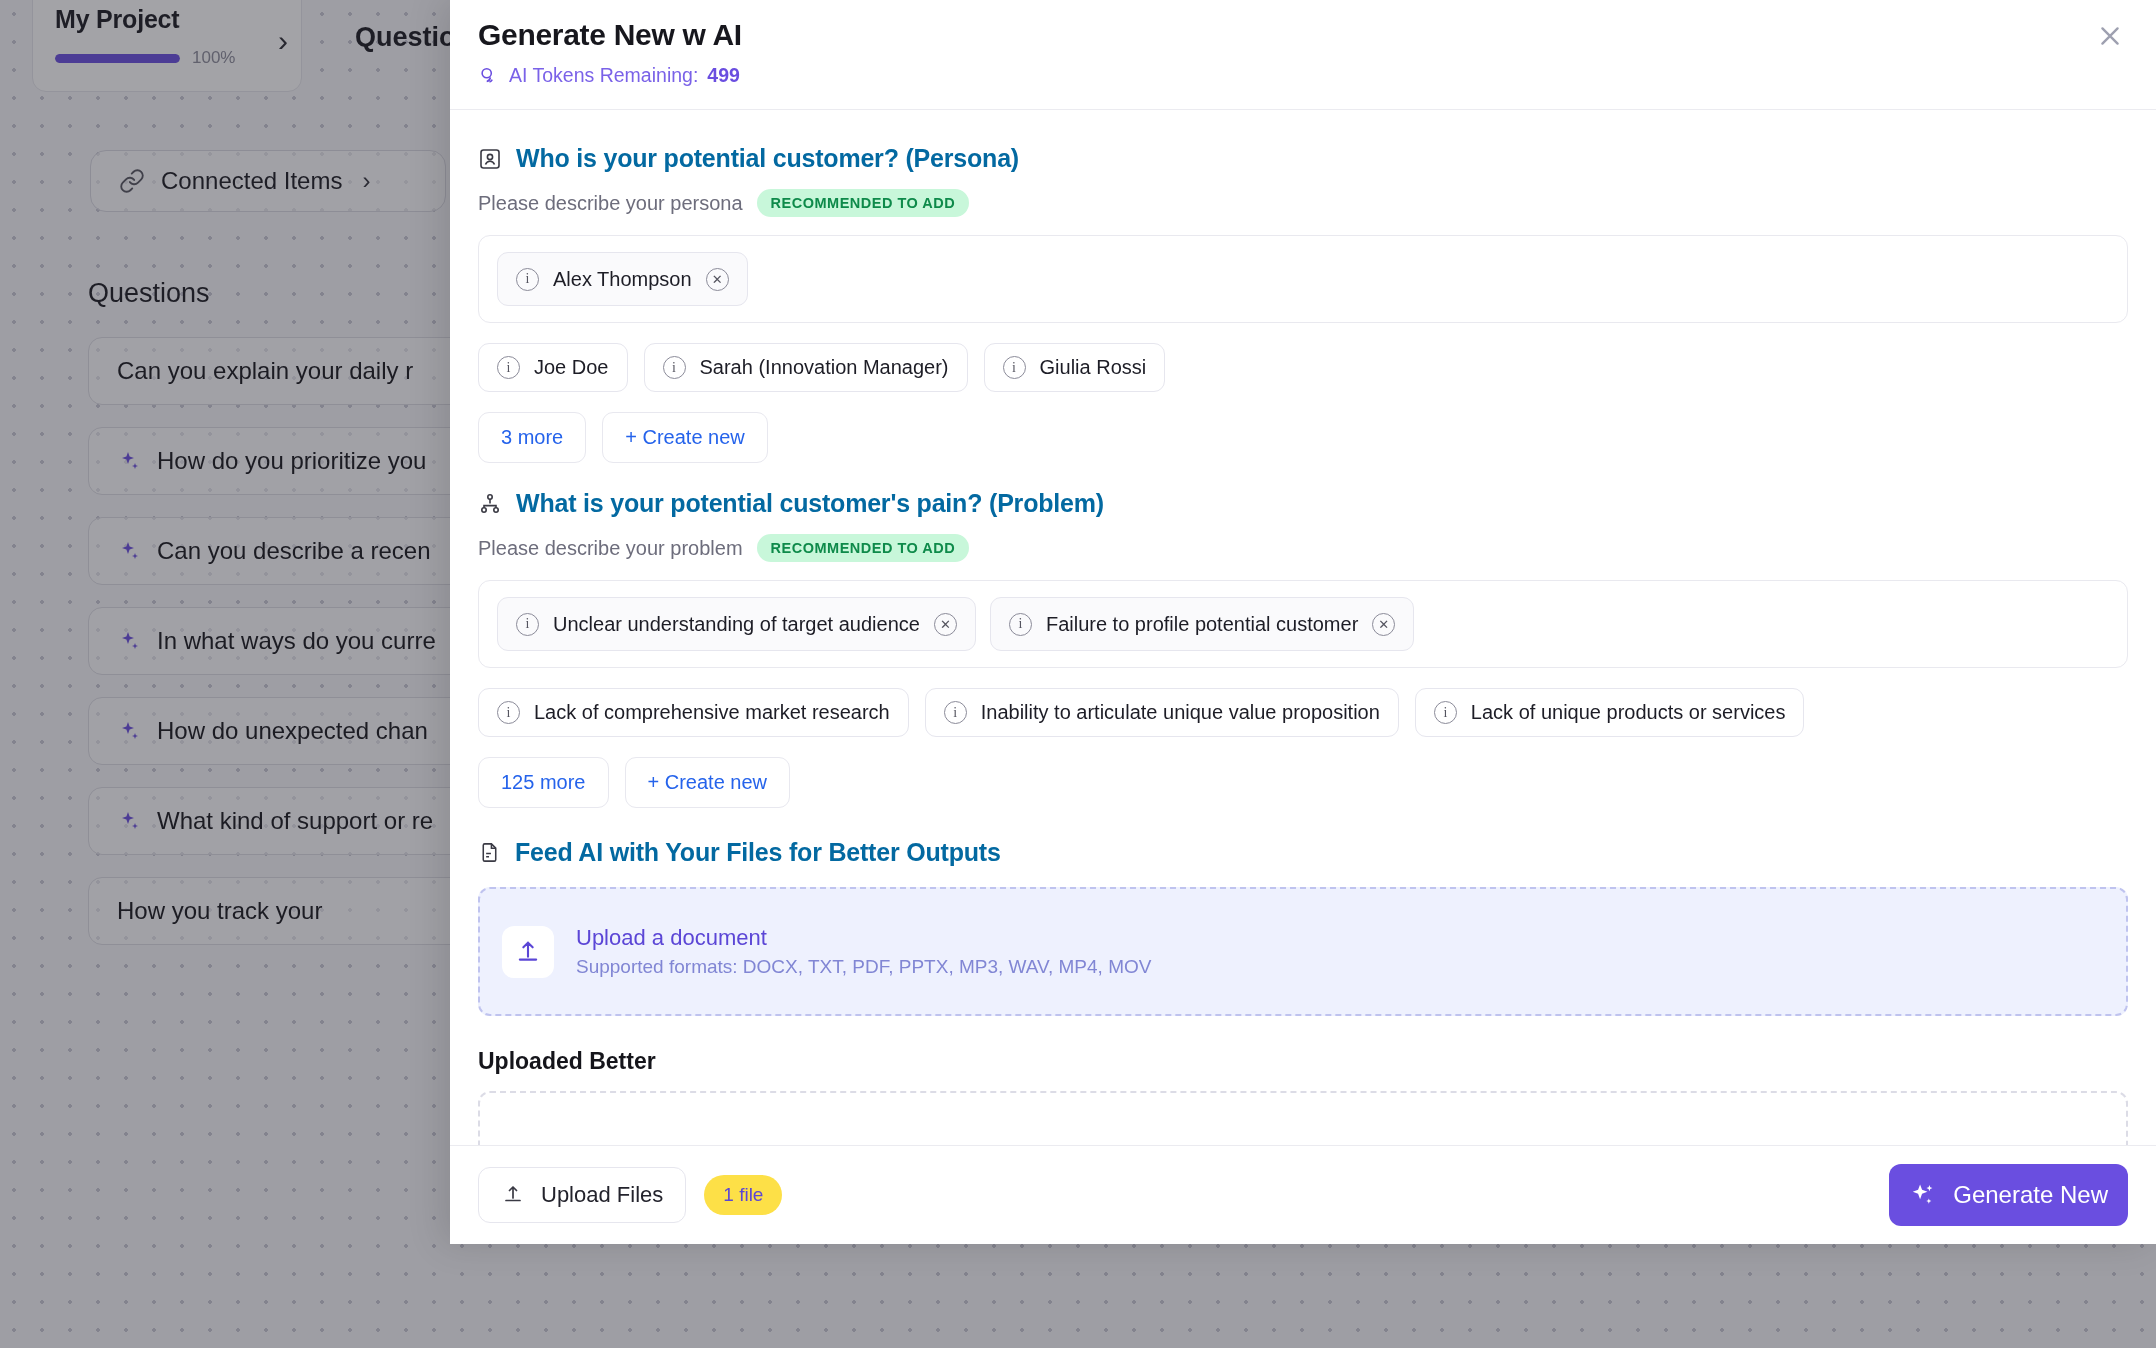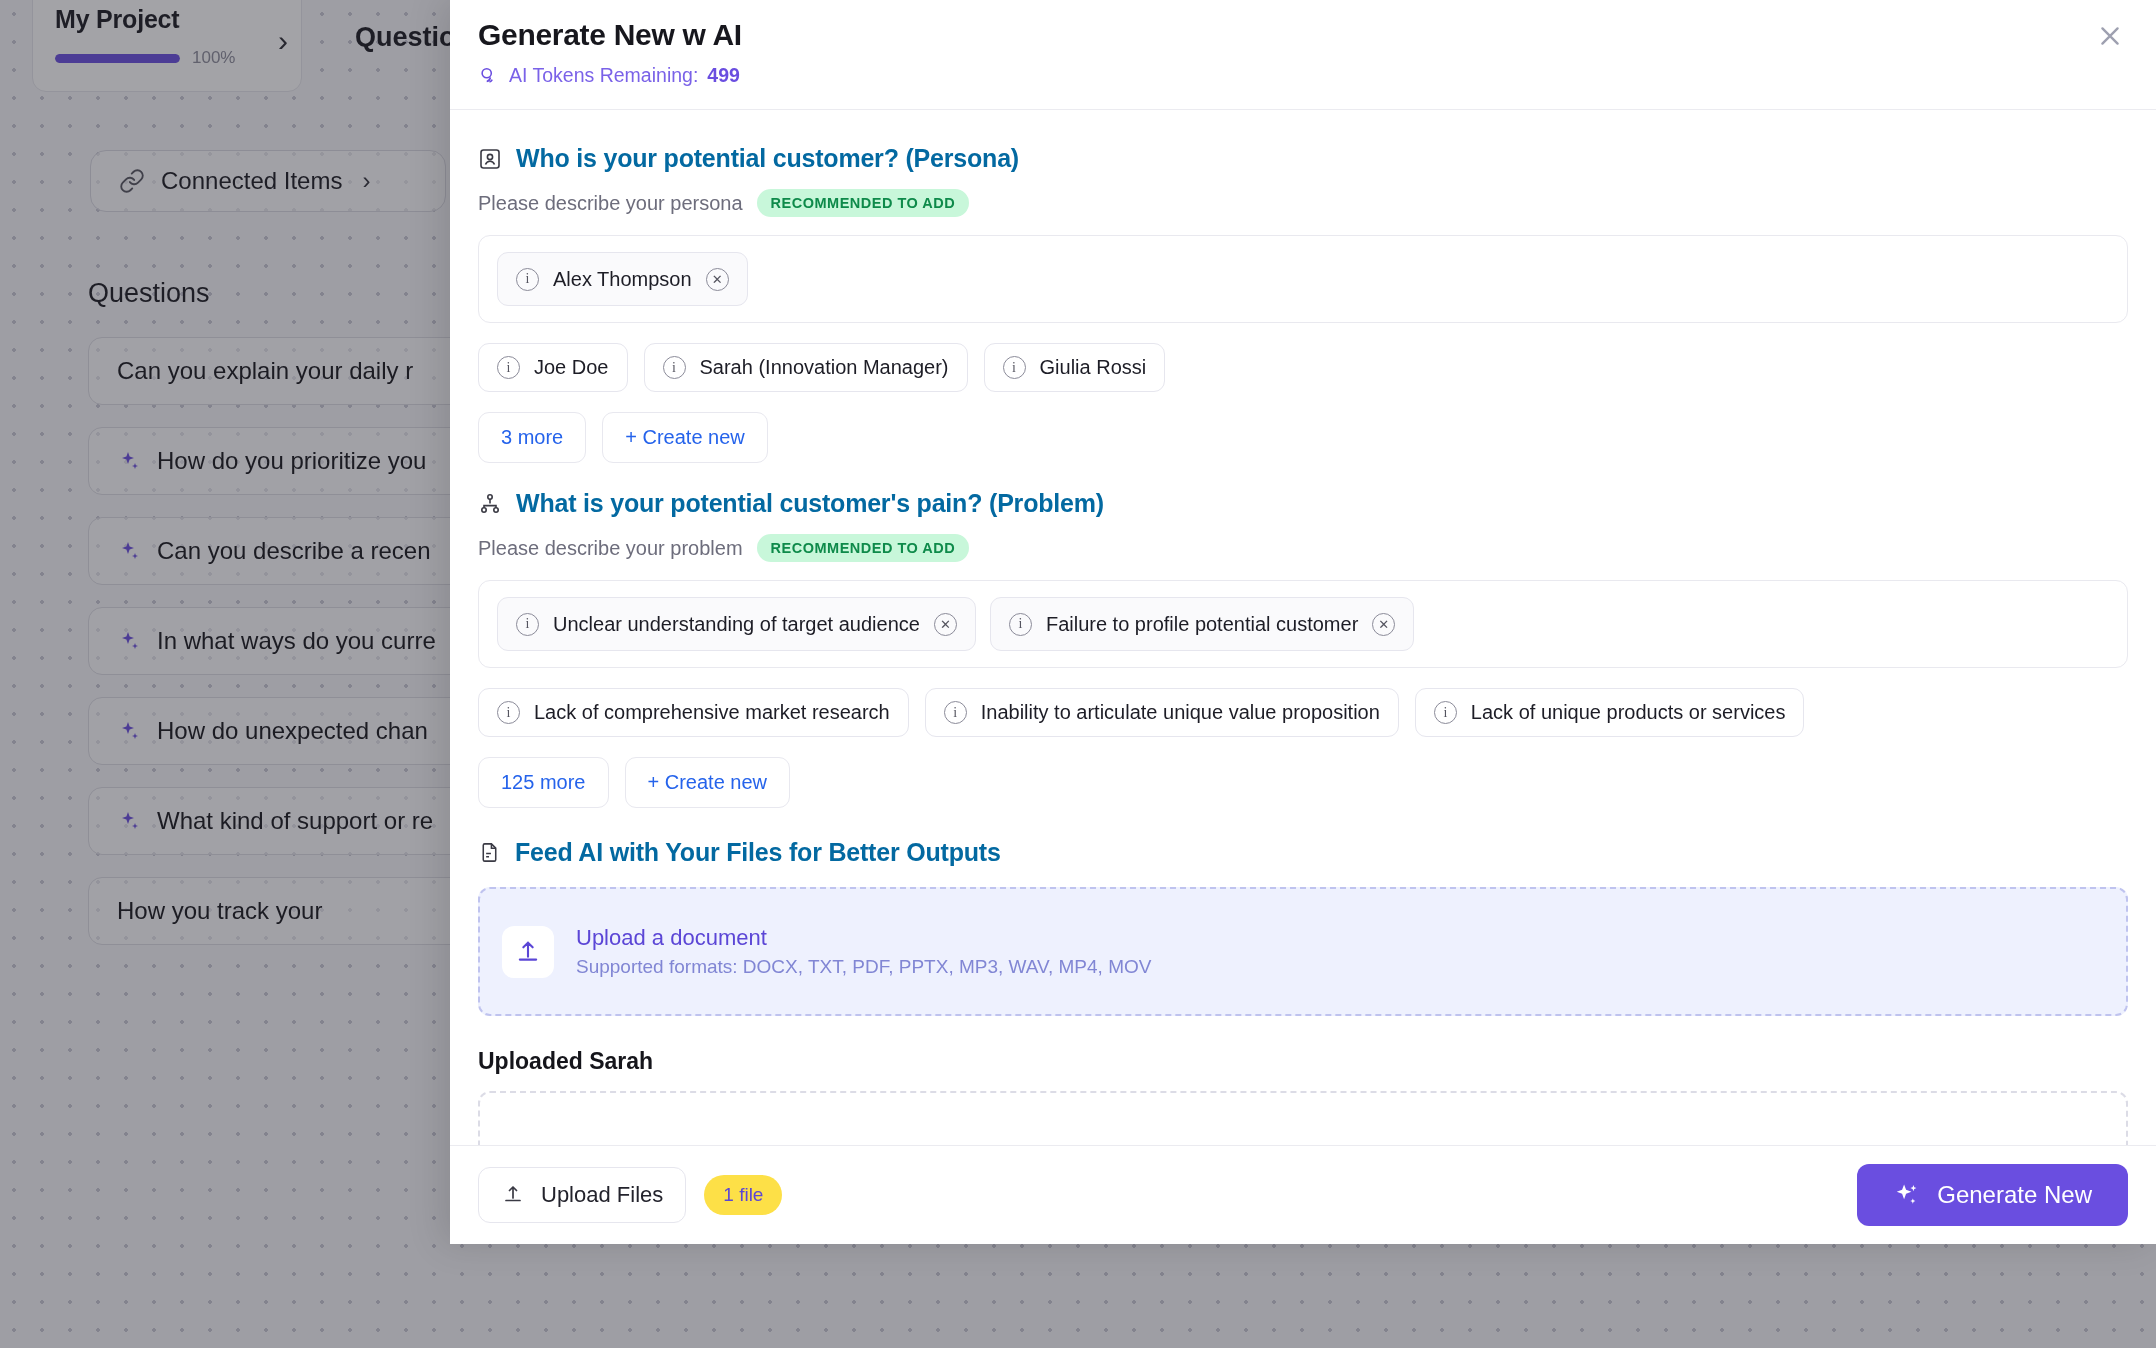--- a/index.html
+++ b/index.html
@@ -245,21 +245,21 @@
   }
   .file-count-badge {
     background: #fde047; color: #5b46d6;
     font-size: 19px; font-weight: 500;
     padding: 9px 19px; border-radius: 20px;
   }
   .generate-btn {
     display: inline-flex; align-items: center; gap: 16px;
     background: #6a4ee0; color: #ffffff;
     border: none; border-radius: 12px;
-    padding: 17px 36px;
+    padding: 17px 20px;
     font-size: 24px; font-weight: 500; cursor: pointer;
     font-family: "Liberation Sans", sans-serif;
   }
 </style>
 </head>
 <body>
 
 <div id="app-background">
 
   <div class="bg-project-card">
@@ -481,21 +481,21 @@
           <svg width="28" height="28" viewBox="0 0 24 24" fill="none" stroke="currentColor" stroke-width="1.8" stroke-linecap="round">
             <path d="M12 16V4M12 4l-4 4M12 4l4 4M5 18.5h14"></path>
           </svg>
         </span>
         <span>
           <span class="drop-title" style="display:block">Upload a document</span>
           <span class="drop-sub" style="display:block">Supported formats: DOCX, TXT, PDF, PPTX, MP3, WAV, MP4, MOV</span>
         </span>
       </div>
 
-      <div class="uploaded-title">Uploaded Sarah</div>
+      <div class="uploaded-title">Uploaded Better</div>
       <div class="uploaded-box"></div>
     </div>
 
   </div>
 
   <div class="modal-footer">
     <div class="footer-left">
       <button class="upload-files-btn">
         <span style="display:flex;color:#3a3a44">
           <svg width="24" height="24" viewBox="0 0 24 24" fill="none" stroke="currentColor" stroke-width="1.7" stroke-linecap="round">

